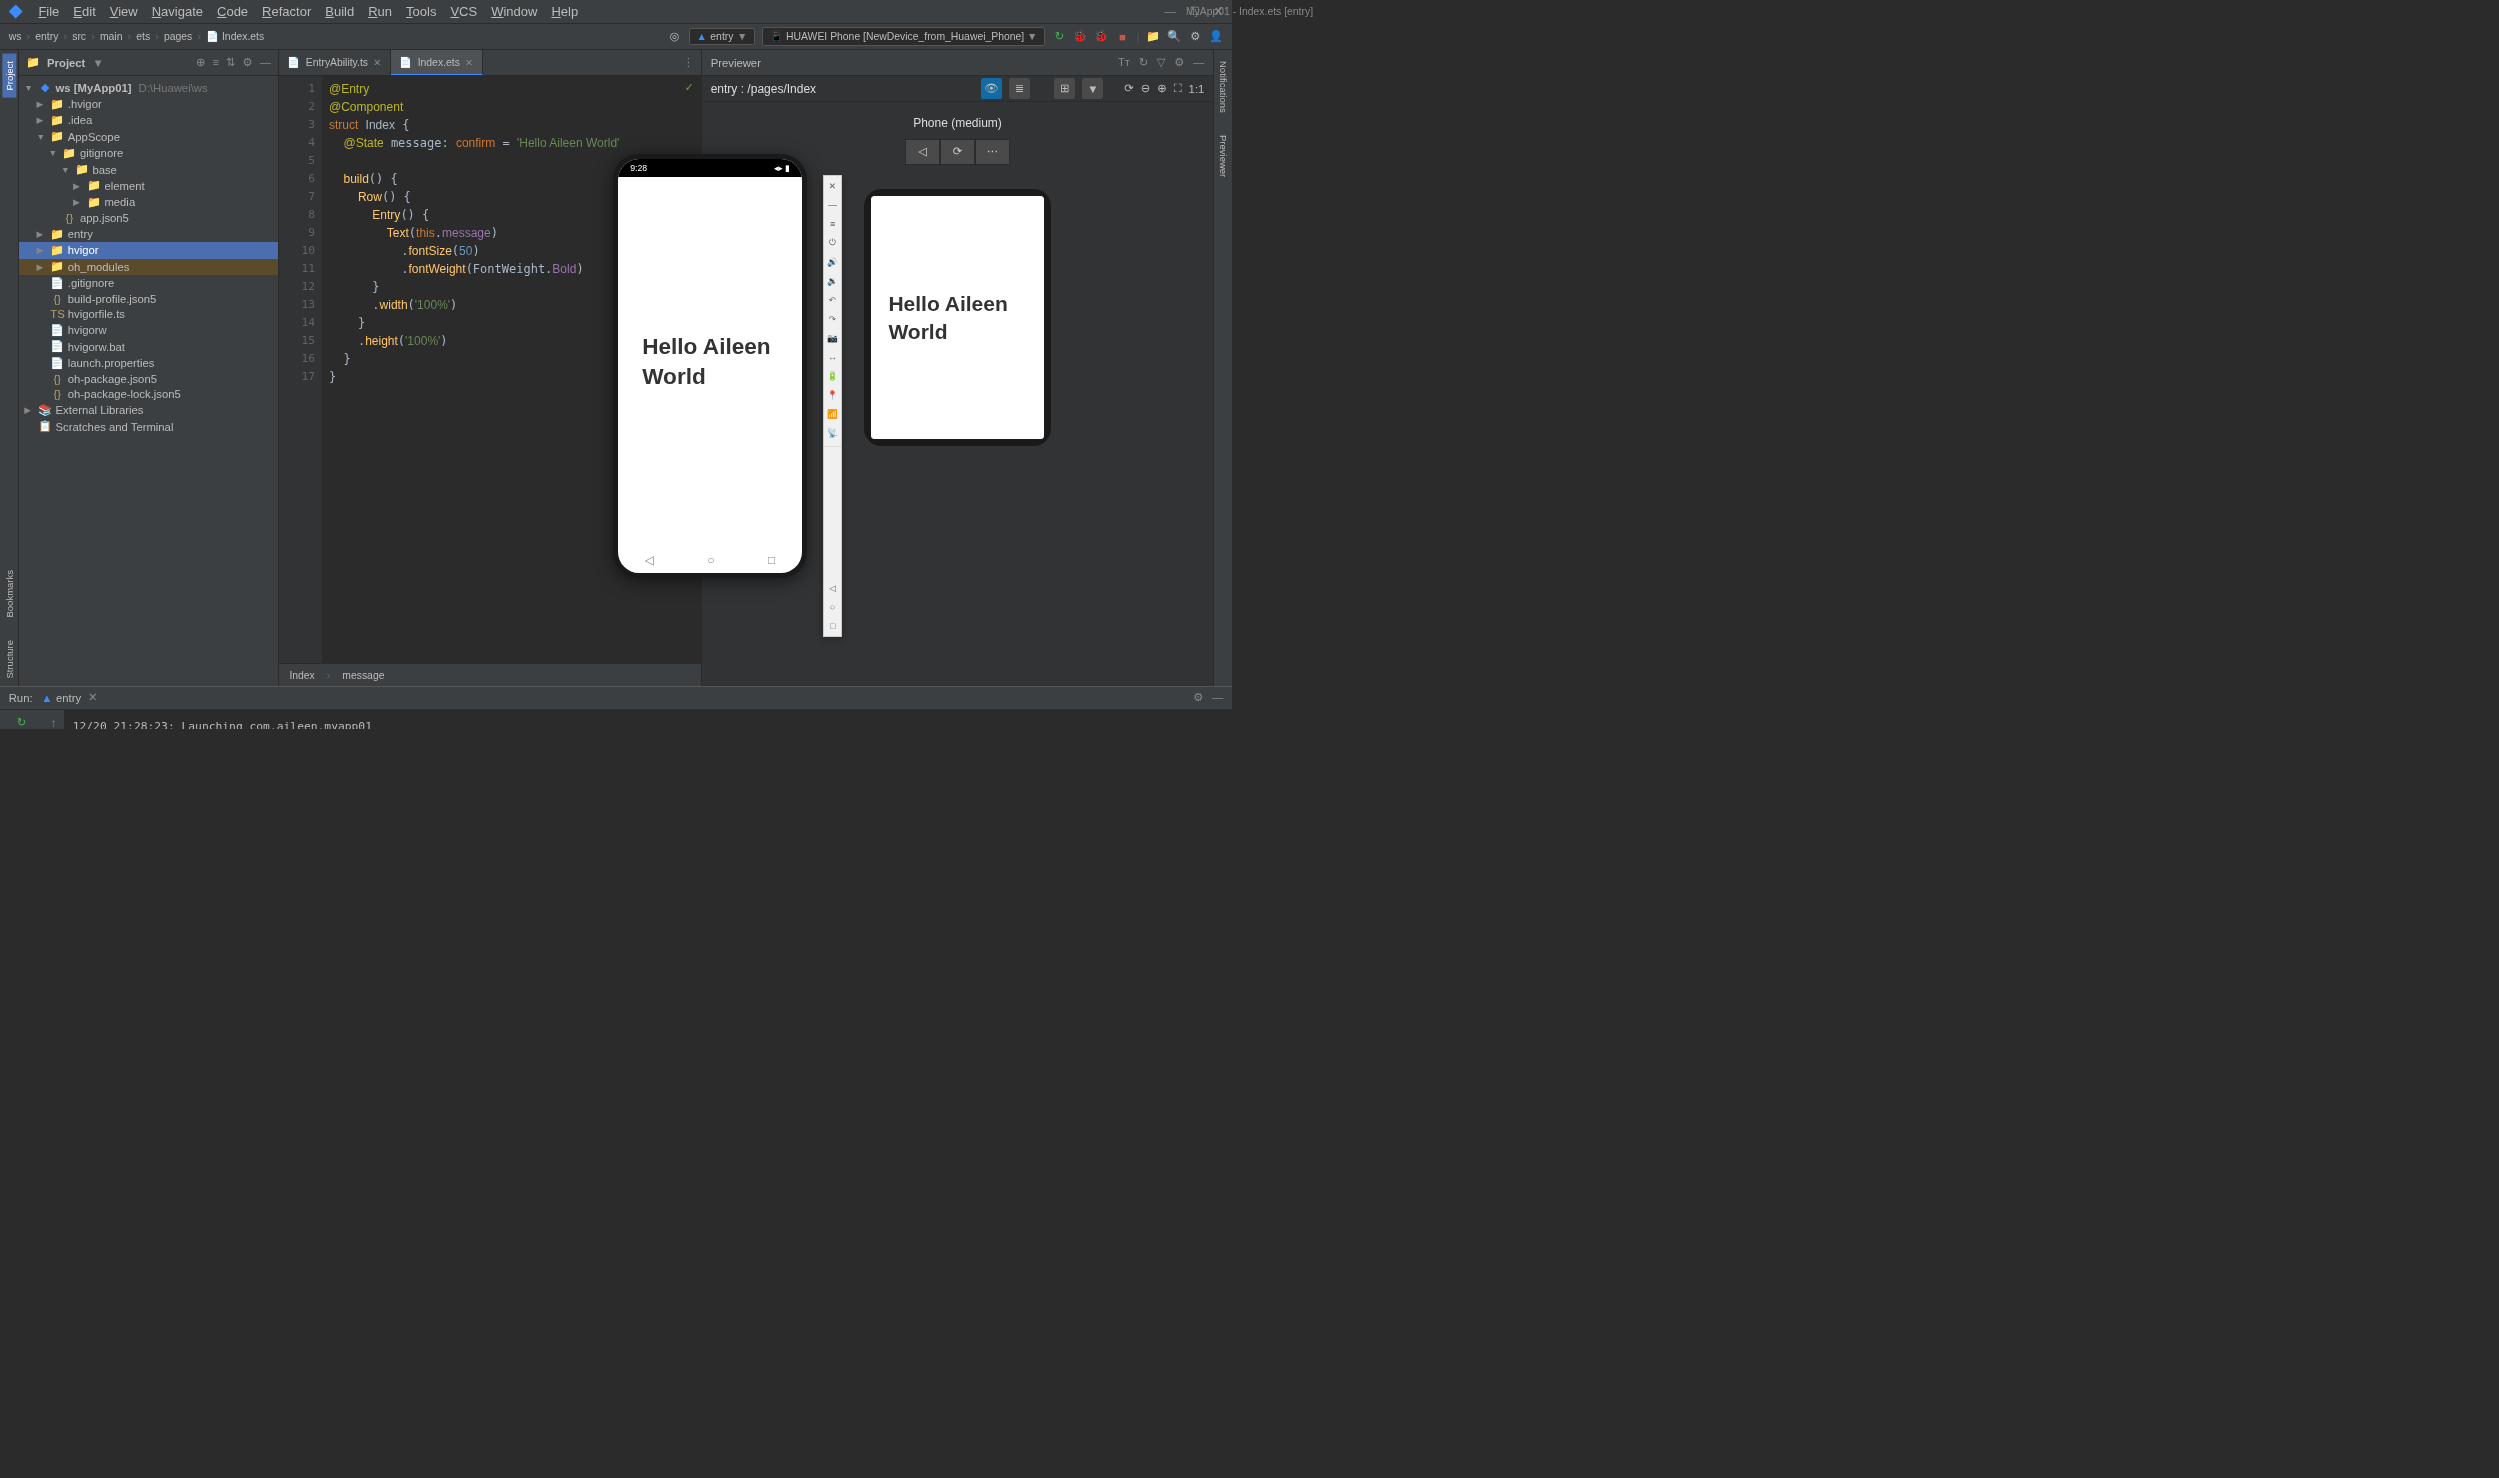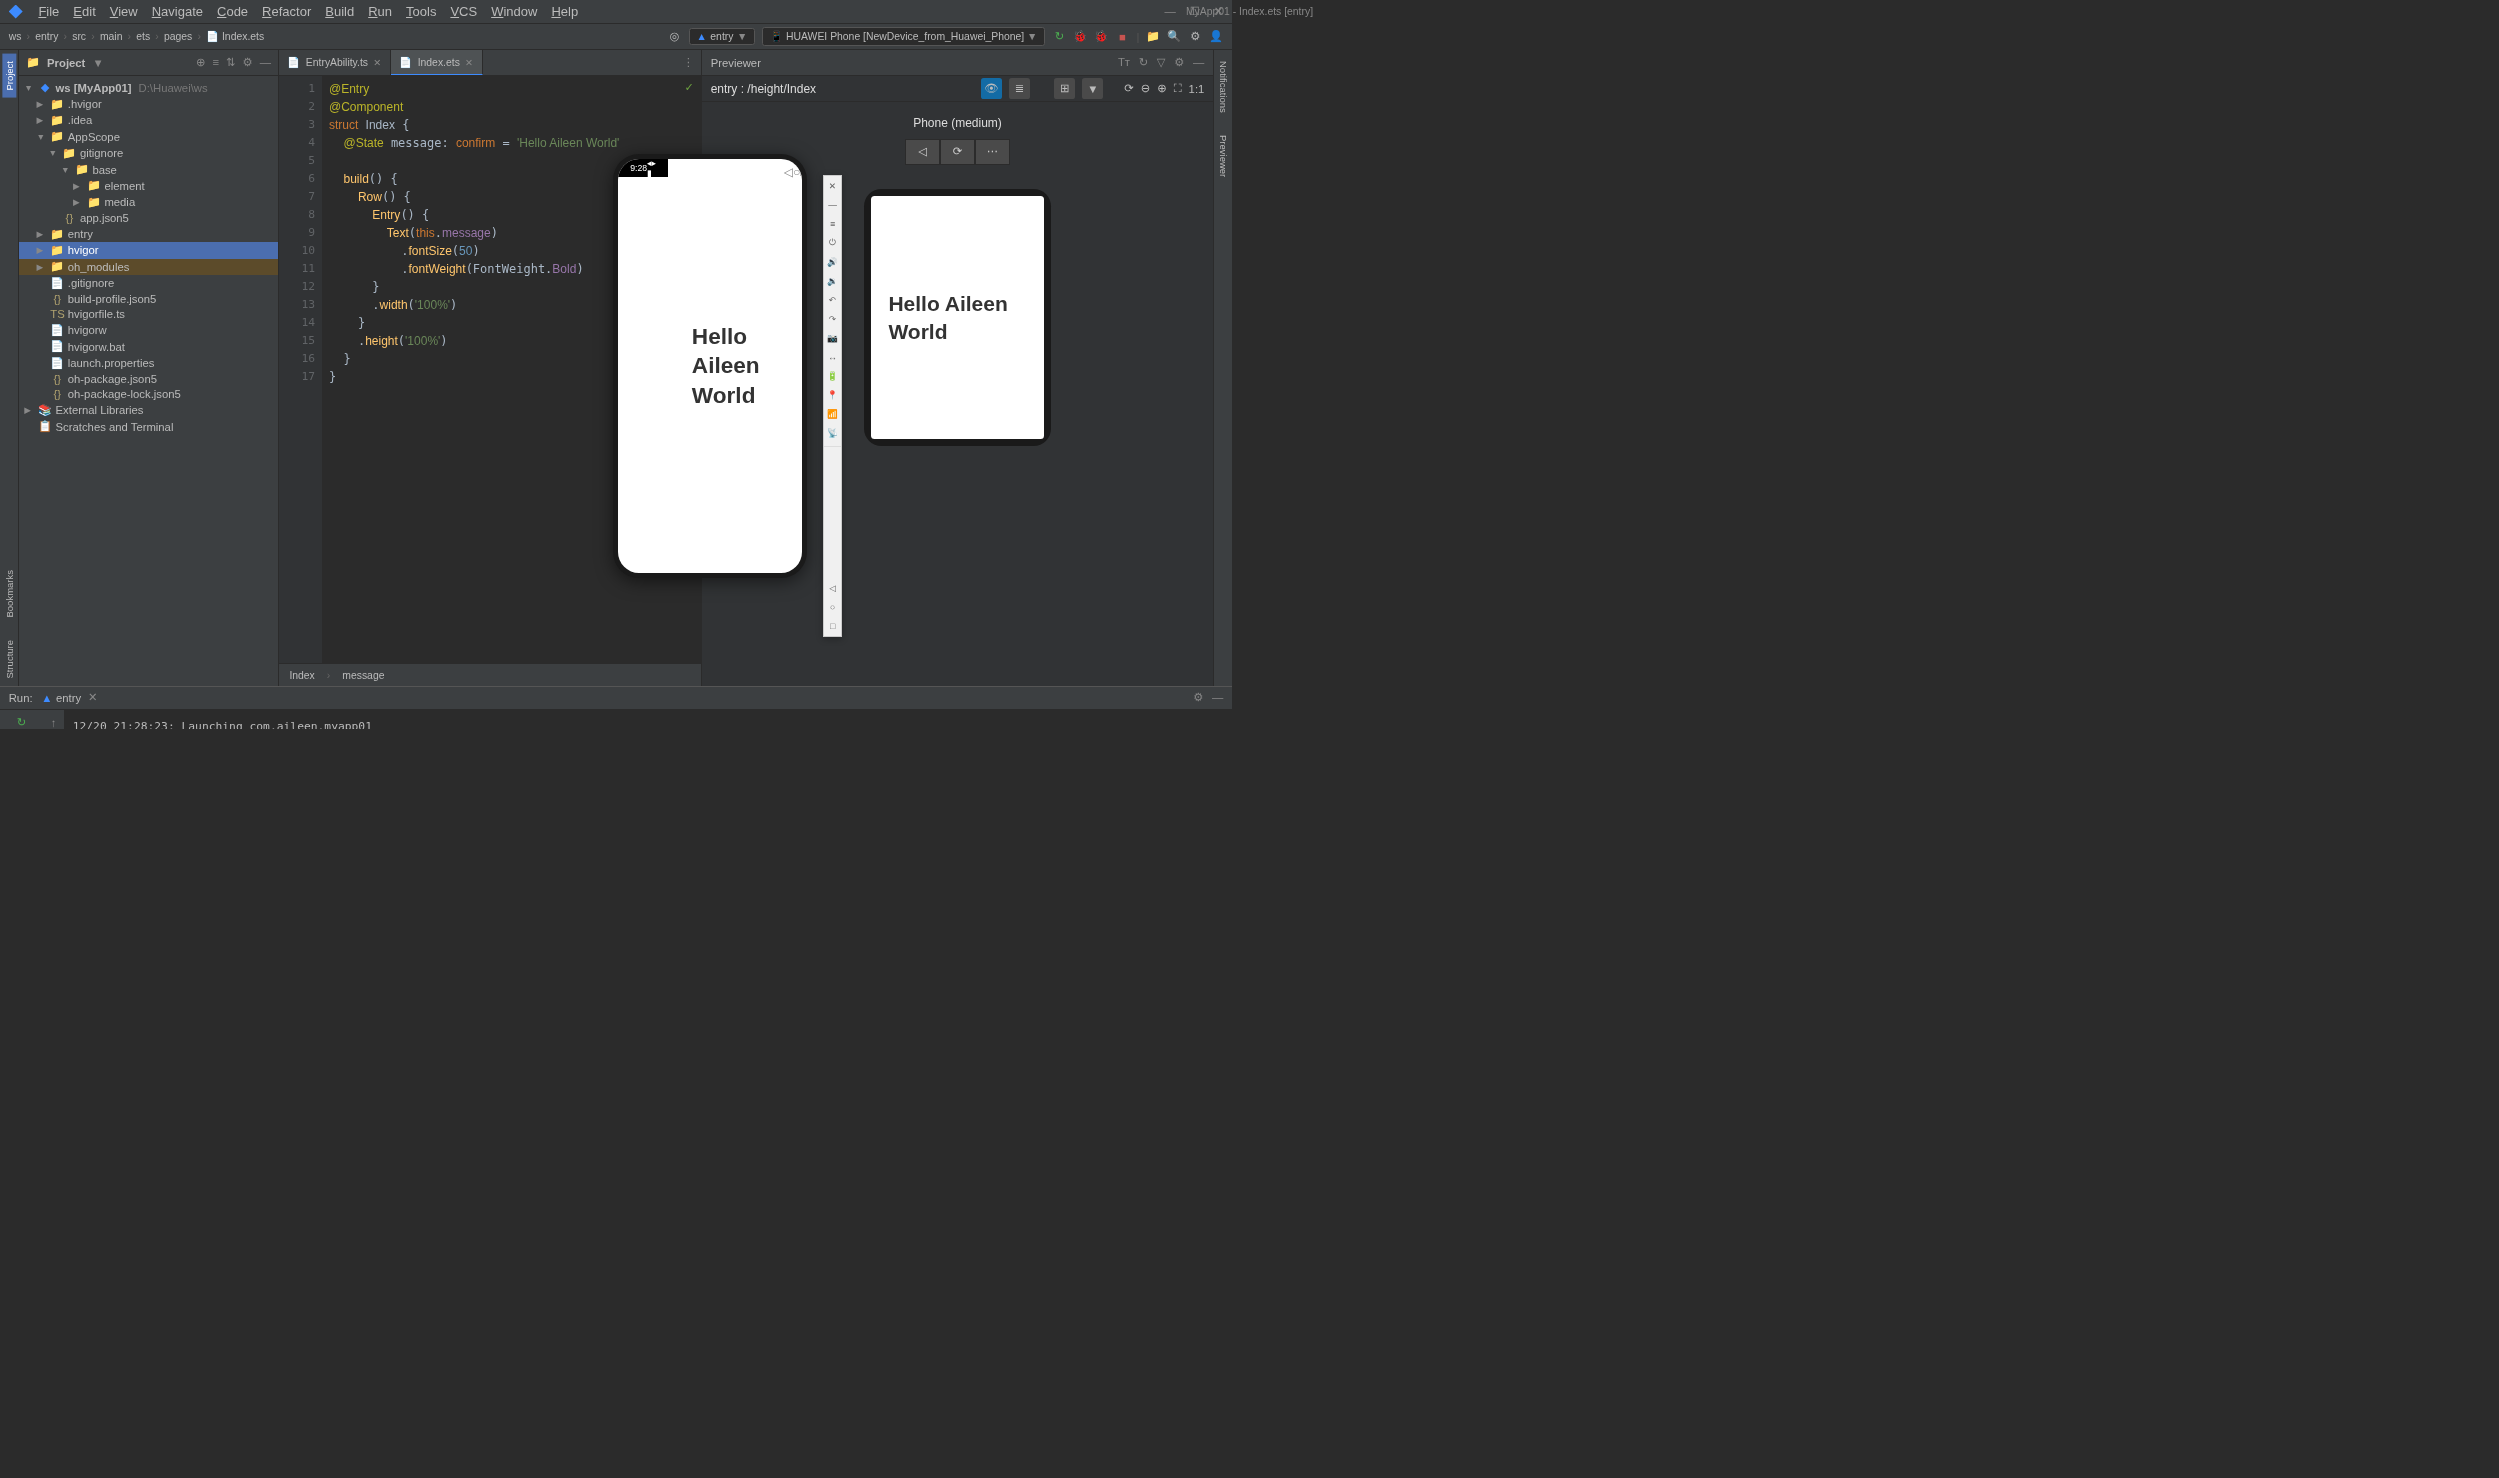--- a/index.html
+++ b/index.html
@@ -101,21 +101,21 @@
 .bottom-tab.active { border-bottom: 1.7px solid #3d8bff; }
 
 
 .status-bar { height: 19px; background: #3c3f41; display: flex; align-items: center; padding: 0 8.7px; font-size: 9.5px; border-top: 0.9px solid #2b2b2b; }
 .status-bar .right { margin-left: auto; display: flex; gap: 10.4px; align-items: center; }
 .green-dot { width: 7px; height: 7px; background: #4caf50; border-radius: 50%; }
 
 
 .emulator { position: absolute; top: 154px; left: 613px; width: 229px; z-index: 100; }
 .phone-frame { width: 194px; height: 424px; background: #1a1a1a; border-radius: 26px; padding: 5.2px; box-shadow: 0 3.5px 17.4px rgba(0,0,0,0.5); }
-.phone-screen { width: 100%; height: 100%; background: #fff; border-radius: 21px; overflow: hidden; display: flex; flex-direction: row; }
+.phone-screen { width: 100%; height: 100%; background: #fff; border-radius: 21px; overflow: hidden; display: flex; flex-direction: column; }
 .phone-statusbar { height: 17.4px; background: #000; color: #fff; display: flex; align-items: center; justify-content: space-between; padding: 0 12px; font-size: 8.7px; }
 .phone-content { flex: 1; display: flex; align-items: center; padding: 0 24px; }
 .phone-text { font-size: 22.6px; font-weight: bold; color: #333; line-height: 1.3; }
 .phone-nav { height: 26px; display: flex; align-items: center; justify-content: space-around; color: #888; font-size: 12px; }
 .emu-sidebar { position: absolute; top: 21px; right: 0; width: 19px; background: #f0f0f0; border: 0.9px solid #ccc; display: flex; flex-direction: column; align-items: center; padding: 3.5px 0; gap: 7px; box-shadow: 0 1.7px 7px rgba(0,0,0,0.3); }
 .emu-sidebar .eb { width: 12px; height: 12px; color: #666; font-size: 8.7px; display: flex; align-items: center; justify-content: center; }
 .emu-sidebar .sep { width: 100%; height: 0.9px; background: #ddd; }
 </style>
 </head>
 <body>
@@ -366,21 +366,21 @@
       <span>Previewer</span>
       <div class="right">
         <span>Tт</span>
         <span>↻</span>
         <span>▽</span>
         <span>⚙</span>
         <span>—</span>
       </div>
     </div>
     <div class="previewer-sub">
-      <span style="color:#ddd;font-size:12px">entry : /height/Index</span>
+      <span style="color:#ddd;font-size:12px">entry : /pages/Index</span>
       <div class="right">
         <div class="icon-box" style="background:#136ba5">👁</div>
         <div class="icon-box">≣</div>
         <span style="width:10.4px"></span>
         <div class="icon-box">⊞</div>
         <div class="icon-box">▼</div>
         <span style="width:7px"></span>
         <span>⟳</span>
         <span>⊖</span>
         <span>⊕</span>

